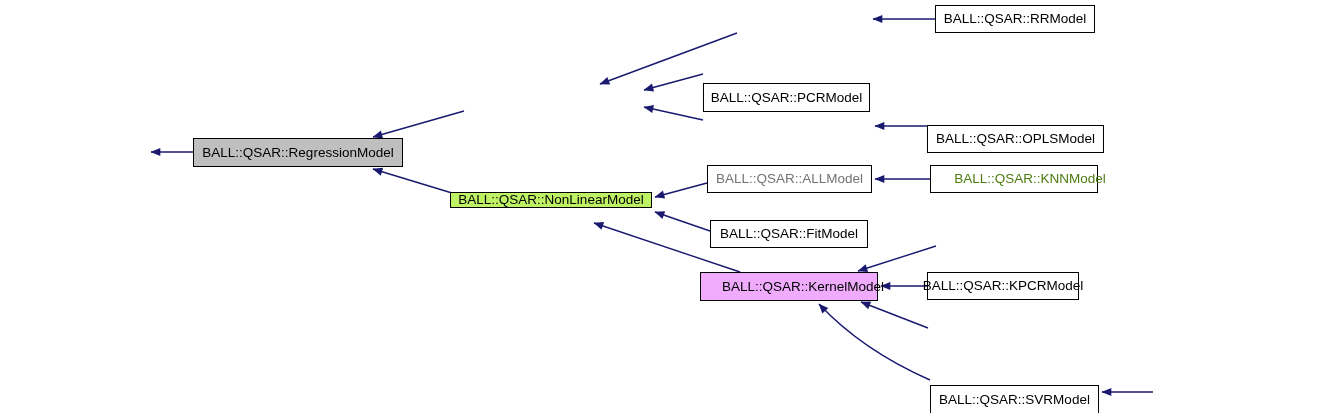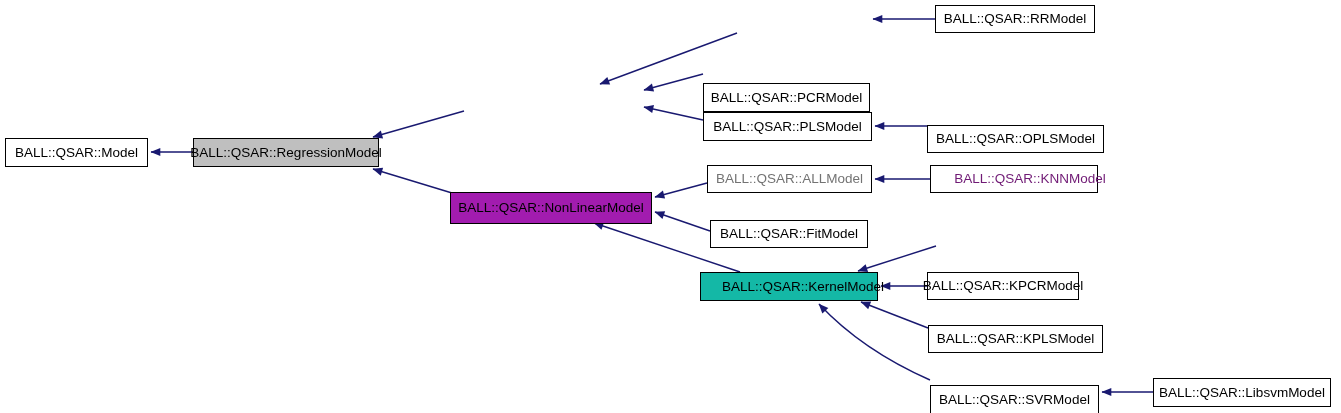--- a/index.html
+++ b/index.html
@@ -63,58 +63,46 @@
         <path d="M740,272 L594,223" class="edge" stroke="#191970" marker-end="url(#arrowhead)"></path>
         <path d="M930,179 L875,179" class="edge" stroke="#191970" marker-end="url(#arrowhead)"></path>
         <path d="M936,246 L858,271" class="edge" stroke="#191970" marker-end="url(#arrowhead)"></path>
         <path d="M927,286 L881,286" class="edge" stroke="#191970" marker-end="url(#arrowhead)"></path>
         <path d="M928,328 L861,302" class="edge" stroke="#191970" marker-end="url(#arrowhead)"></path>
         <path d="M930,380 Q862,350 819,304" class="edge" stroke="#191970" marker-end="url(#arrowhead)"></path>
         <path d="M1153,392 L1102,392" class="edge" stroke="#191970" marker-end="url(#arrowhead)"></path>
       </g>
   </svg>
 
-<div class="node" style="left: 5px; top: 138px; width: 143px; height: 29px; background: rgb(255, 255, 255); border-color: rgb(0, 0, 0); color: rgb(0, 0, 0);">
-      <span>BALL::QSAR::Model</span>
-    </div>
-    <div class="node highlighted" style="left: 193px; top: 138px; width: 186px; height: 29px; background: rgb(191, 191, 191); border-color: rgb(0, 0, 0); color: rgb(0, 0, 0);">
+    <div class="node highlighted" style="left: 193px; top: 138px; width: 210px; height: 29px; background: rgb(191, 191, 191); border-color: rgb(0, 0, 0); color: rgb(0, 0, 0);">
       <span>BALL::QSAR::RegressionModel</span>
     </div>
-    <div class="node" style="left: 450px; top: 192px; width: 202px; height: 32px; background: #a21caf; border-color: rgb(0, 0, 0); color: rgb(0, 0, 0);">
+    <div class="node" style="left: 450px; top: 192px; width: 202px; height: 16px; background: #bef264; border-color: rgb(0, 0, 0); color: rgb(0, 0, 0);">
       <span>BALL::QSAR::NonLinearModel</span>
     </div>
     <div class="node" style="left: 703px; top: 59px; width: 167px; height: 29px; background: rgb(255, 255, 255); border-color: rgb(0, 0, 0); color: rgb(0, 0, 0); margin-top: 24px;">
       <span>BALL::QSAR::PCRModel</span>
-    </div>
-    <div class="node" style="left: 703px; top: 112px; width: 169px; height: 29px; background: rgb(255, 255, 255); border-color: rgb(0, 0, 0); color: rgb(0, 0, 0);">
-      <span>BALL::QSAR::PLSModel</span>
     </div>
     <div class="node" style="left: 935px; top: 5px; width: 160px; height: 28px; background: rgb(255, 255, 255); border-color: rgb(0, 0, 0); color: rgb(0, 0, 0);">
       <span>BALL::QSAR::RRModel</span>
     </div>
     <div class="node" style="left: 927px; top: 112px; width: 177px; height: 28px; background: rgb(255, 255, 255); border-color: rgb(0, 0, 0); color: rgb(0, 0, 0); margin-top: 13px;">
       <span>BALL::QSAR::OPLSModel</span>
     </div>
     <div class="node" style="left: 707px; top: 165px; width: 165px; height: 28px; background: rgb(255, 255, 255); border-color: rgb(0, 0, 0); color: #737373;">
       <span>BALL::QSAR::ALLModel</span>
     </div>
-    <div class="node" style="left: 930px; top: 165px; width: 168px; height: 28px; background: rgb(255, 255, 255); border-color: rgb(0, 0, 0); color: #701a75; padding-left: 32px;">
+    <div class="node" style="left: 930px; top: 165px; width: 168px; height: 28px; background: rgb(255, 255, 255); border-color: rgb(0, 0, 0); color: #4d7c0f; padding-left: 32px;">
       <span>BALL::QSAR::KNNModel</span>
     </div>
     <div class="node" style="left: 710px; top: 220px; width: 158px; height: 28px; background: rgb(255, 255, 255); border-color: rgb(0, 0, 0); color: rgb(0, 0, 0);">
       <span>BALL::QSAR::FitModel</span>
     </div>
-    <div class="node" style="left: 700px; top: 272px; width: 178px; height: 29px; background: #14b8a6; border-color: rgb(0, 0, 0); color: rgb(0, 0, 0); padding-left: 28px;">
+    <div class="node" style="left: 700px; top: 272px; width: 178px; height: 29px; background: #f0abfc; border-color: rgb(0, 0, 0); color: rgb(0, 0, 0); padding-left: 28px;">
       <span>BALL::QSAR::KernelModel</span>
     </div>
     <div class="node" style="left: 927px; top: 272px; width: 152px; height: 28px; background: rgb(255, 255, 255); border-color: rgb(0, 0, 0); color: rgb(0, 0, 0);">
       <span>BALL::QSAR::KPCRModel</span>
     </div>
-    <div class="node" style="left: 928px; top: 325px; width: 175px; height: 28px; background: rgb(255, 255, 255); border-color: rgb(0, 0, 0); color: rgb(0, 0, 0);">
-      <span>BALL::QSAR::KPLSModel</span>
-    </div>
     <div class="node" style="left: 930px; top: 378px; width: 169px; height: 29px; background: rgb(255, 255, 255); border-color: rgb(0, 0, 0); color: rgb(0, 0, 0); margin-top: 7px;">
       <span>BALL::QSAR::SVRModel</span>
-    </div>
-    <div class="node" style="left: 1153px; top: 378px; width: 178px; height: 29px; background: rgb(255, 255, 255); border-color: rgb(0, 0, 0); color: rgb(0, 0, 0);">
-      <span>BALL::QSAR::LibsvmModel</span>
     </div>
   </div>
 
 </body></html>

